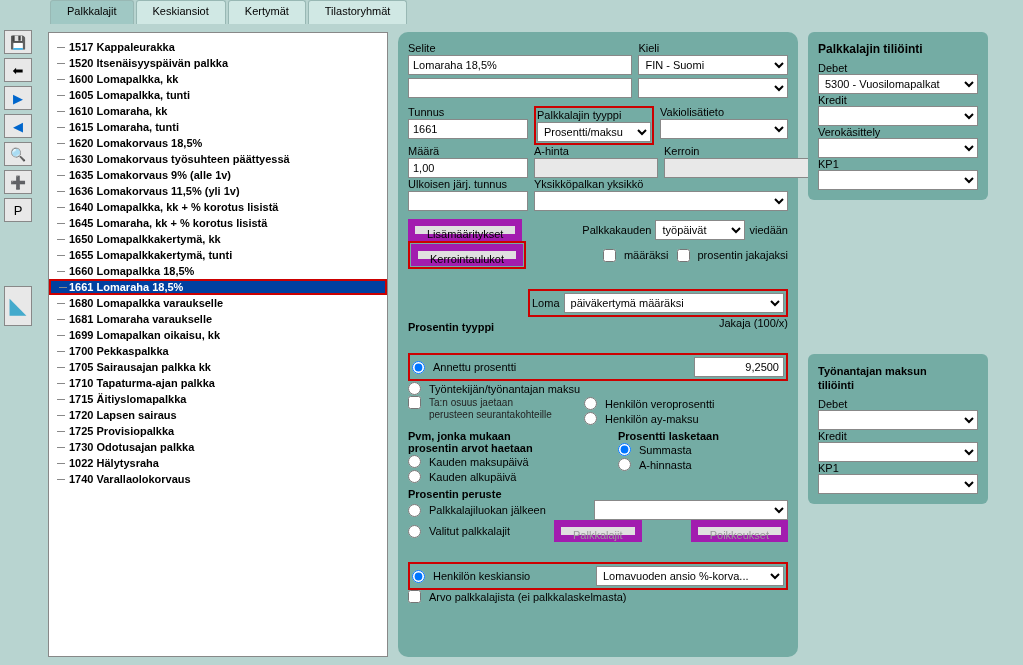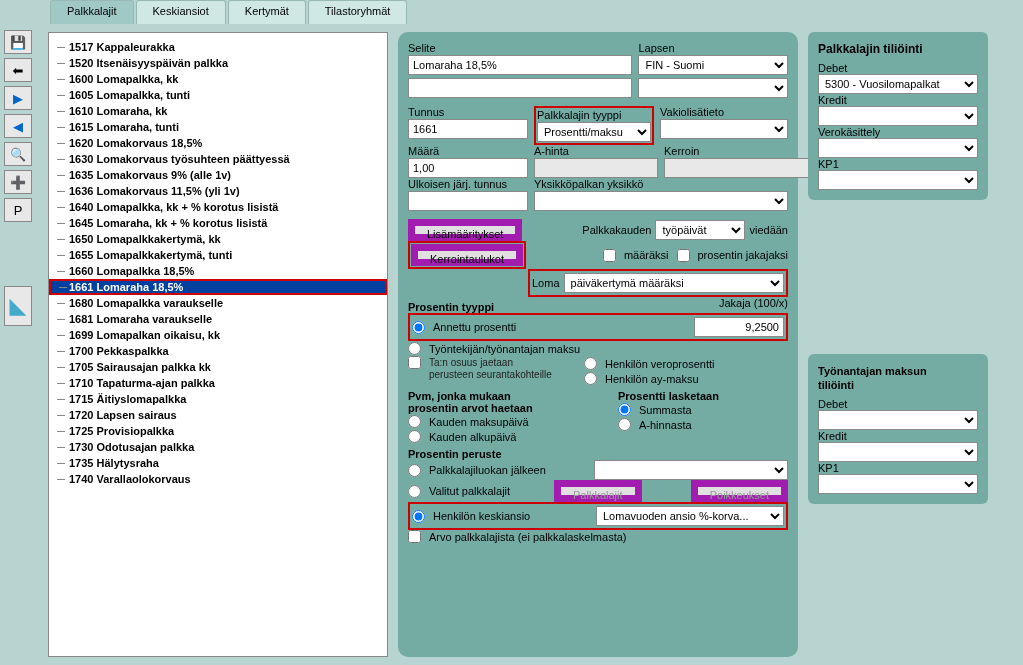--- a/index.html
+++ b/index.html
@@ -35,21 +35,21 @@
   .btn { background: #e0e0e0; border: 7px solid #a21caf; height: 22px; padding: 2px 12px; cursor: pointer; }
   .btn.dis { color: #999; }
   
   .section-hdr { font-weight: bold; font-size: 11px; margin-top: 4px; }
   .radio-row { display: flex; align-items: center; gap: 4px; padding: 1px 0; }
   .radio-row input { margin: 0 4px 0 0; }
   .chk-row { display: flex; align-items: center; gap: 4px; }
   .chk-row input { margin: 0 4px 0 0; }
   
   .redbox { border: 2px solid #c00; padding: 1px; }
-  .redbox-row { border: 2px solid #c00; padding: 2px; display: flex; align-items: center; gap: 4px; }
+  .redbox-row { border: 2px solid #c00; padding: 2px; display: flex; align-items: center; gap: 4px; margin-top: 20px; }
   
   .right-panel { width: 180px; display: flex; flex-direction: column; gap: 12px; }
   .acct-box { background: #74aca4; border-radius: 6px; padding: 10px; }
   .acct-title { font-weight: bold; font-size: 12px; margin-bottom: 6px; }
   
   .mini-lbl { font-size: 10px; color: #222; }
 </style>
 </head>
 <body>
 
@@ -94,34 +94,34 @@
           <div class="tree-item">1680 Lomapalkka varaukselle</div>
           <div class="tree-item">1681 Lomaraha varaukselle</div>
           <div class="tree-item">1699 Lomapalkan oikaisu, kk</div>
           <div class="tree-item">1700 Pekkaspalkka</div>
           <div class="tree-item">1705 Sairausajan palkka kk</div>
           <div class="tree-item">1710 Tapaturma-ajan palkka</div>
           <div class="tree-item">1715 Äitiyslomapalkka</div>
           <div class="tree-item">1720 Lapsen sairaus</div>
           <div class="tree-item">1725 Provisiopalkka</div>
           <div class="tree-item">1730 Odotusajan palkka</div>
-          <div class="tree-item">1735 Hälytysraha</div>
+          <div class="tree-item">1022 Hälytysraha</div>
           <div class="tree-item">1740 Varallaolokorvaus</div>
         </div>
 
       <div class="form-panel">
 
         <div class="row">
           <div class="col" style="flex:3">
             <span class="lbl">Selite</span>
             <input class="inp" value="Lomaraha 18,5%" style="">
             <input class="inp" style="margin-top: 3px;">
           </div>
           <div class="col" style="flex:2">
-            <span class="lbl">Lapsen</span>
+            <span class="lbl">Kieli</span>
             <select class="sel"><option>FIN - Suomi</option></select>
             <select class="sel" style="margin-top:3px"><option></option></select>
           </div>
         </div>
 
         <div style="height:8px"></div>
 
         <div class="row">
           <div class="col" style="width:120px">
             <span class="lbl">Tunnus</span>

